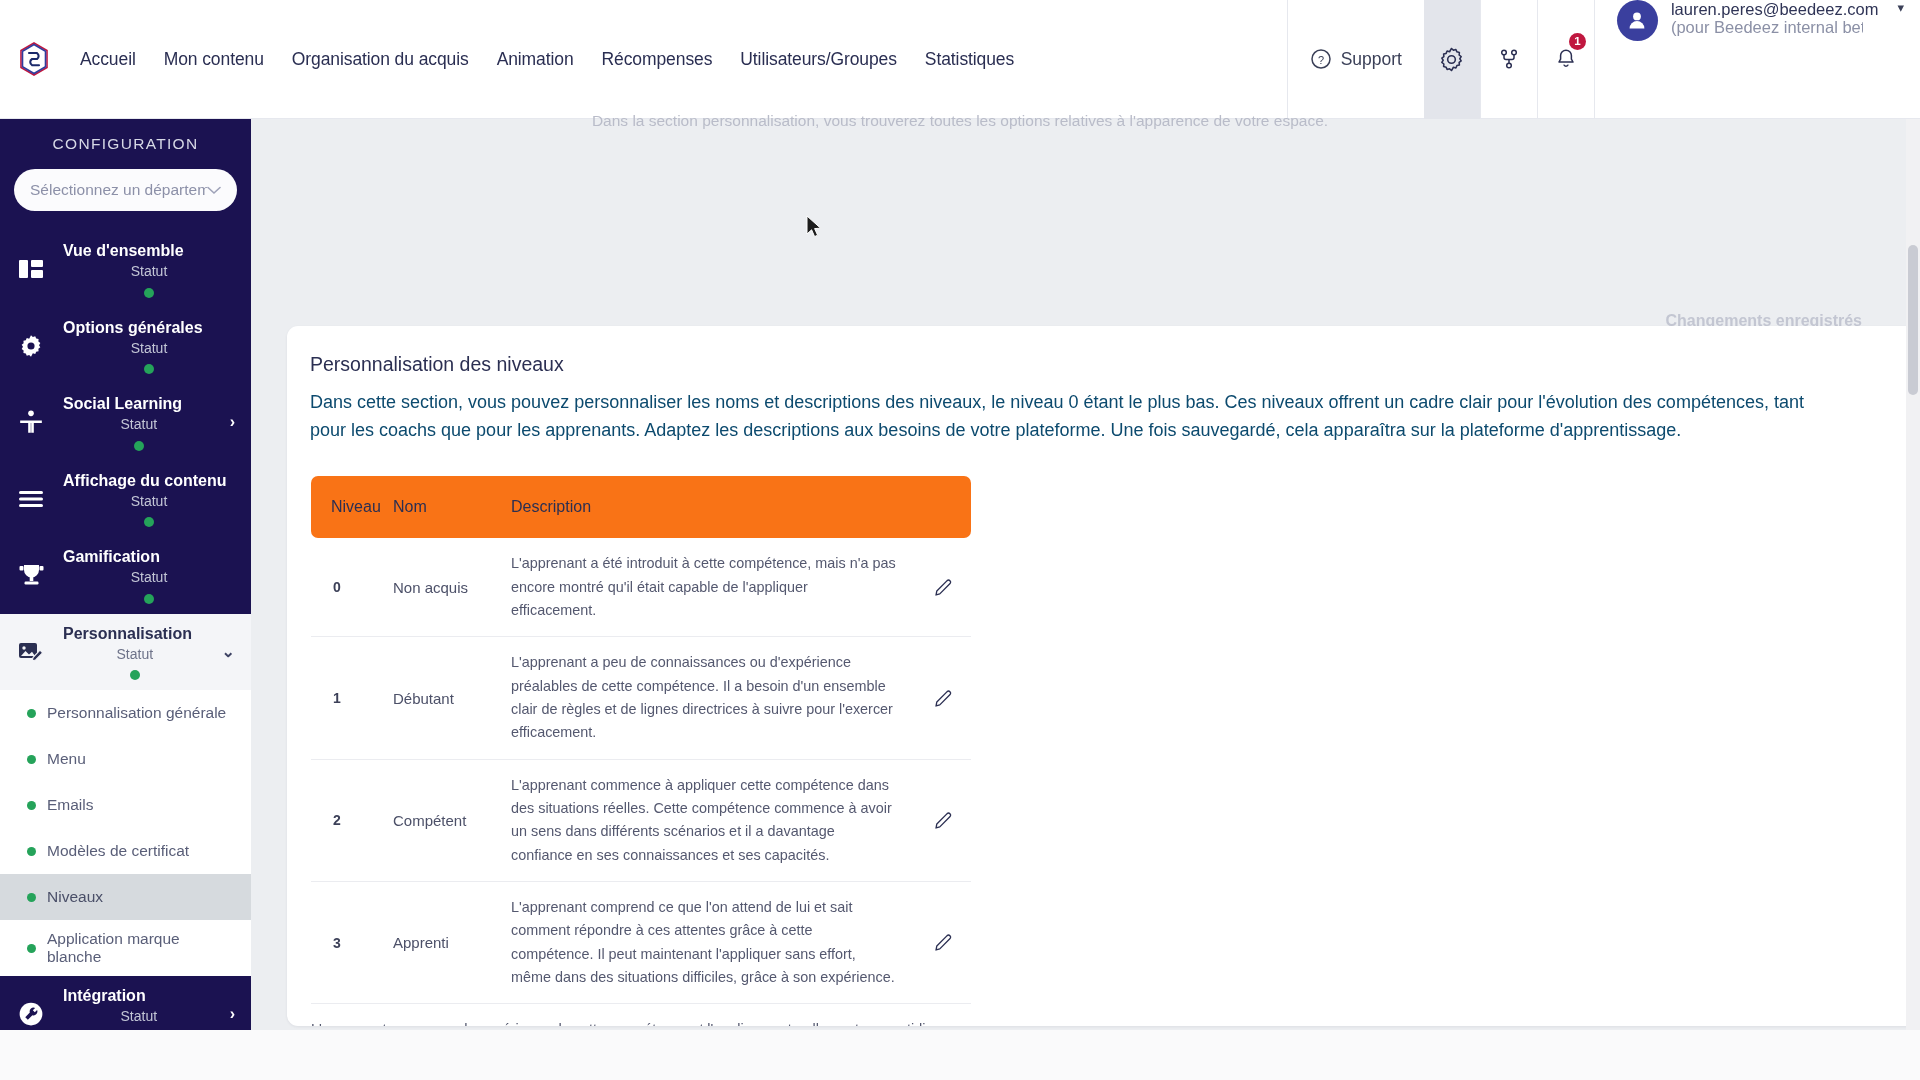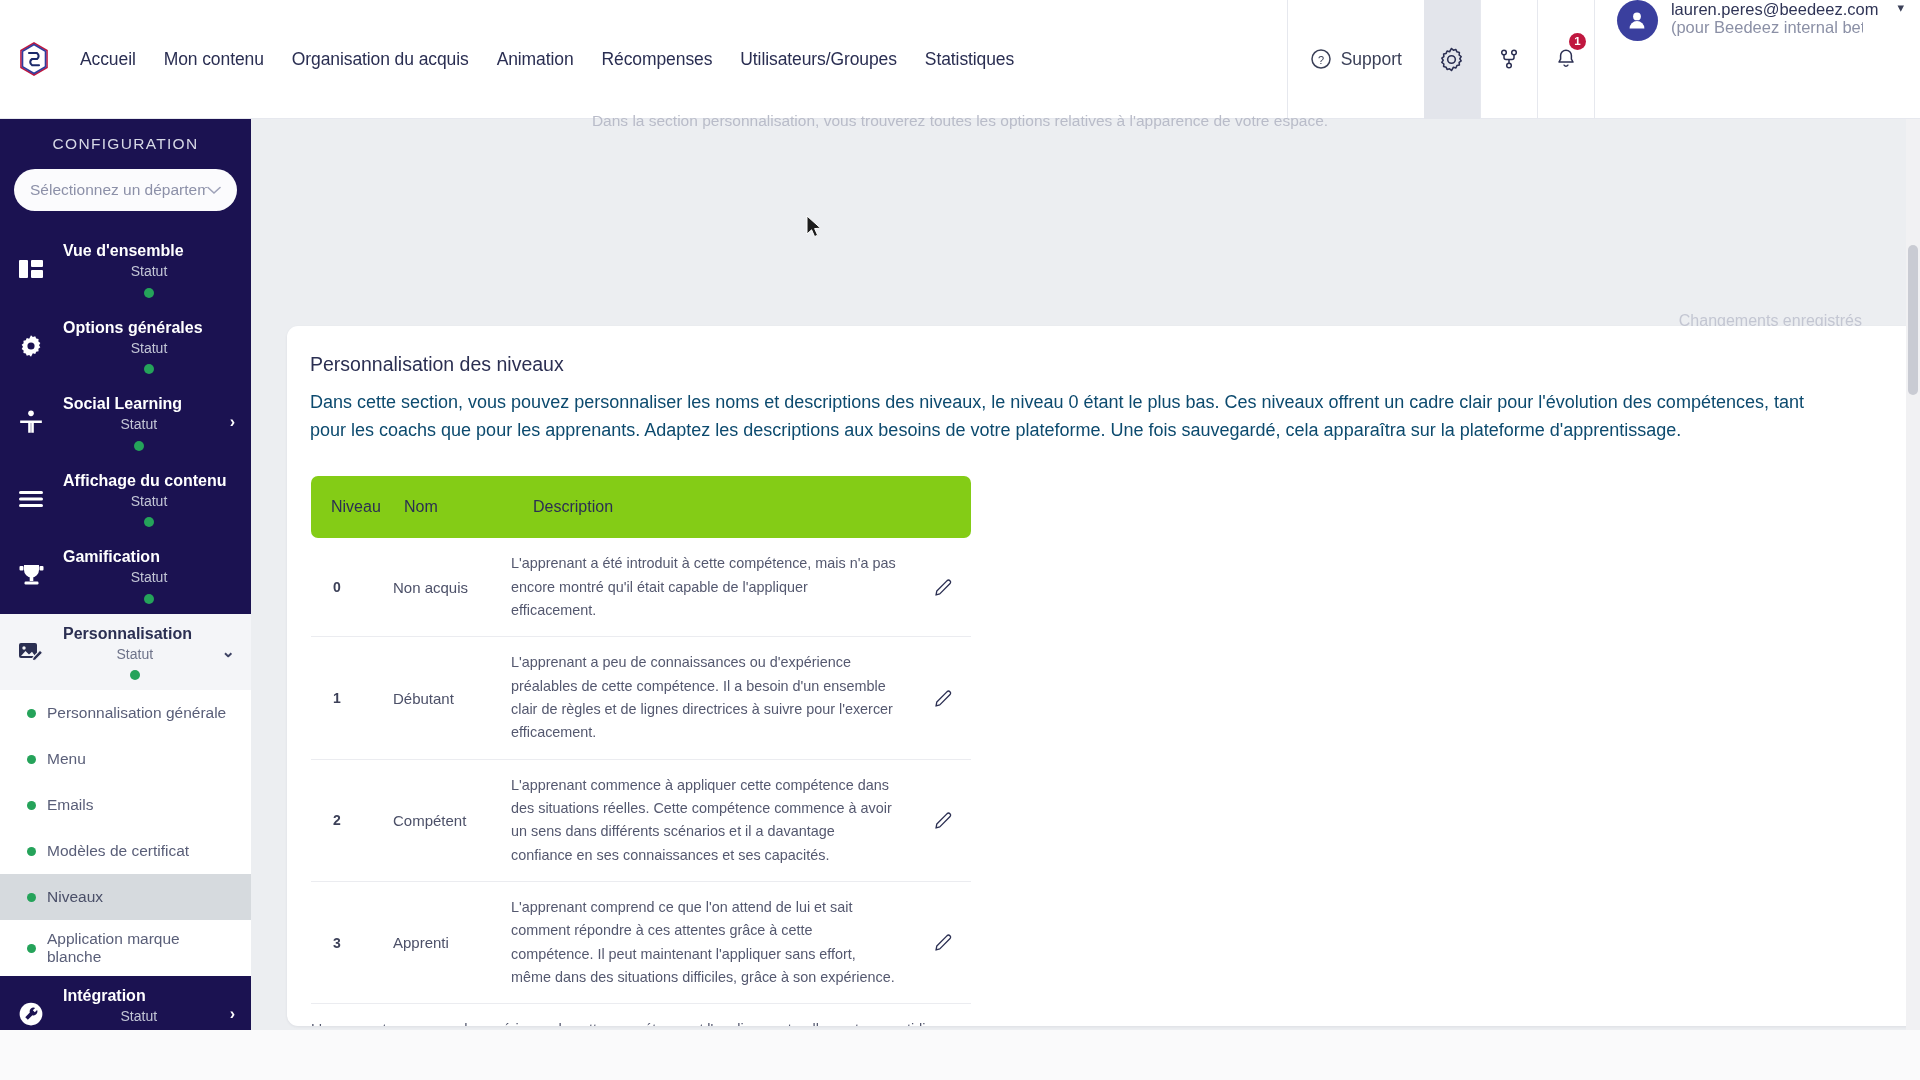--- a/index.html
+++ b/index.html
@@ -130,42 +130,42 @@
     background: #eceef1;
     overflow: hidden;
   }
   .banner-note {
     position: absolute; top: 112px; left: 0; width: 1920px;
     text-align: center; font-size: 15.5px; color: #b9bcc9;
     z-index: 45; pointer-events: none;
   }
   .saved-note {
     position: absolute; top: 193px; right: 58px;
-    font-size: 16px; color: #c3c6d2;
+    font-size: 16px; color: #c3c6d2; font-weight: bold;
   }
 
   .card {
     position: absolute; top: 207px; left: 36px;
     width: 1755px; height: 700px;
     background: #ffffff; border-radius: 11px;
     box-shadow: 0 1px 3px rgba(30,30,60,0.07);
     overflow: hidden;
   }
   .card-title {
     font-size: 19.5px; color: #2b2f52; padding: 27px 0 0 23px; font-weight: 400;
   }
   .card-desc {
     font-size: 18px; color: #0c4a6e; line-height: 1.54;
     padding: 13px 40px 0 23px; max-width: 1560px;
   }
 
   .table { margin: 32px 24px 0 24px; width: 660px; }
   .thead {
-    background: #84cc16; border-radius: 7px;
-    display: flex; align-items: center; height: 62px; gap: 11px;
+    background: #f97316; border-radius: 7px;
+    display: flex; align-items: center; height: 62px;
   }
   .th { font-size: 16px; color: #2b2f52; }
   .c-niv { width: 82px; padding-left: 20px; }
   .c-nom { width: 118px; }
   .c-desc { flex: 1; padding-left: 0px; }
   .c-act { width: 56px; }
 
   .trow {
     display: flex; align-items: center;
     border-bottom: 1px solid #ebecf0; min-height: 98px;

